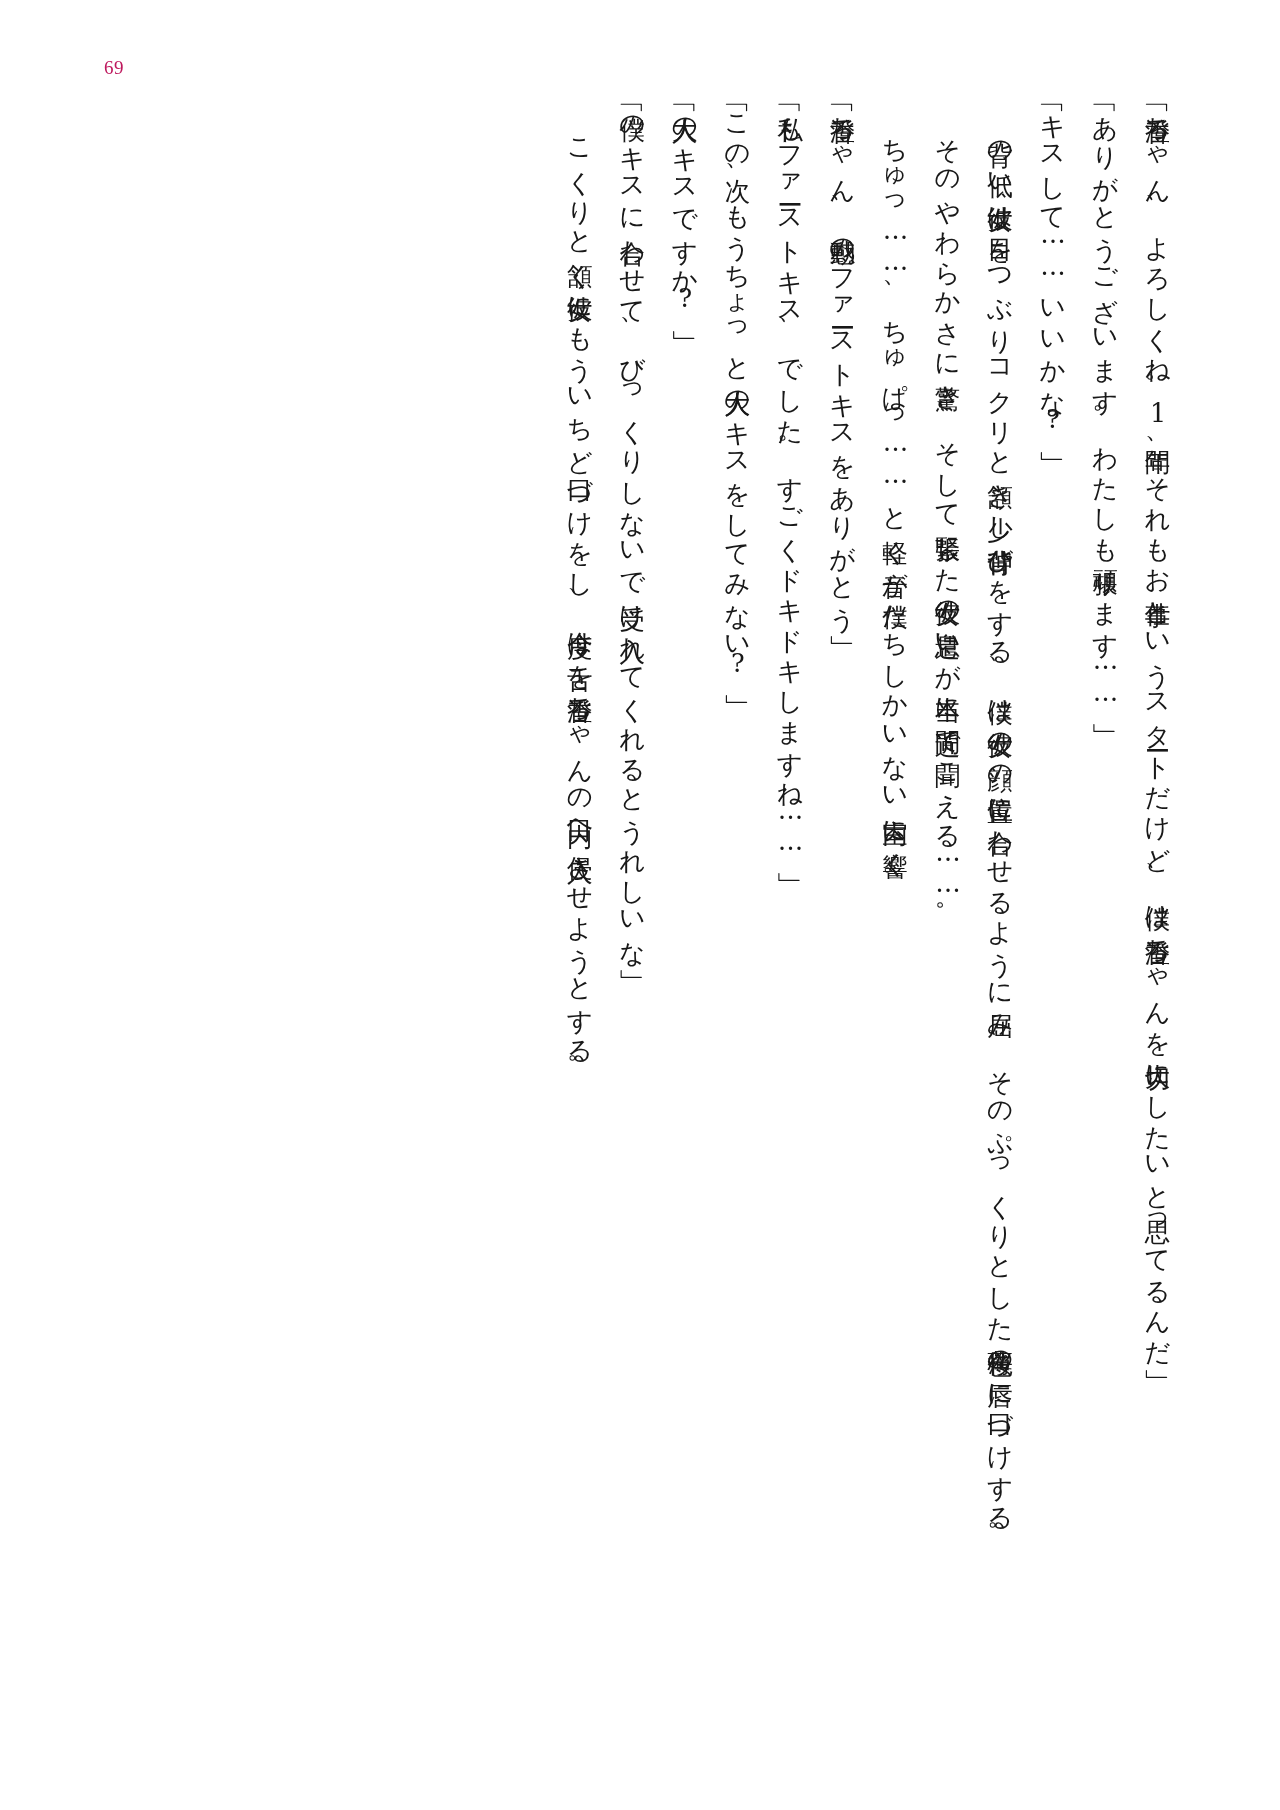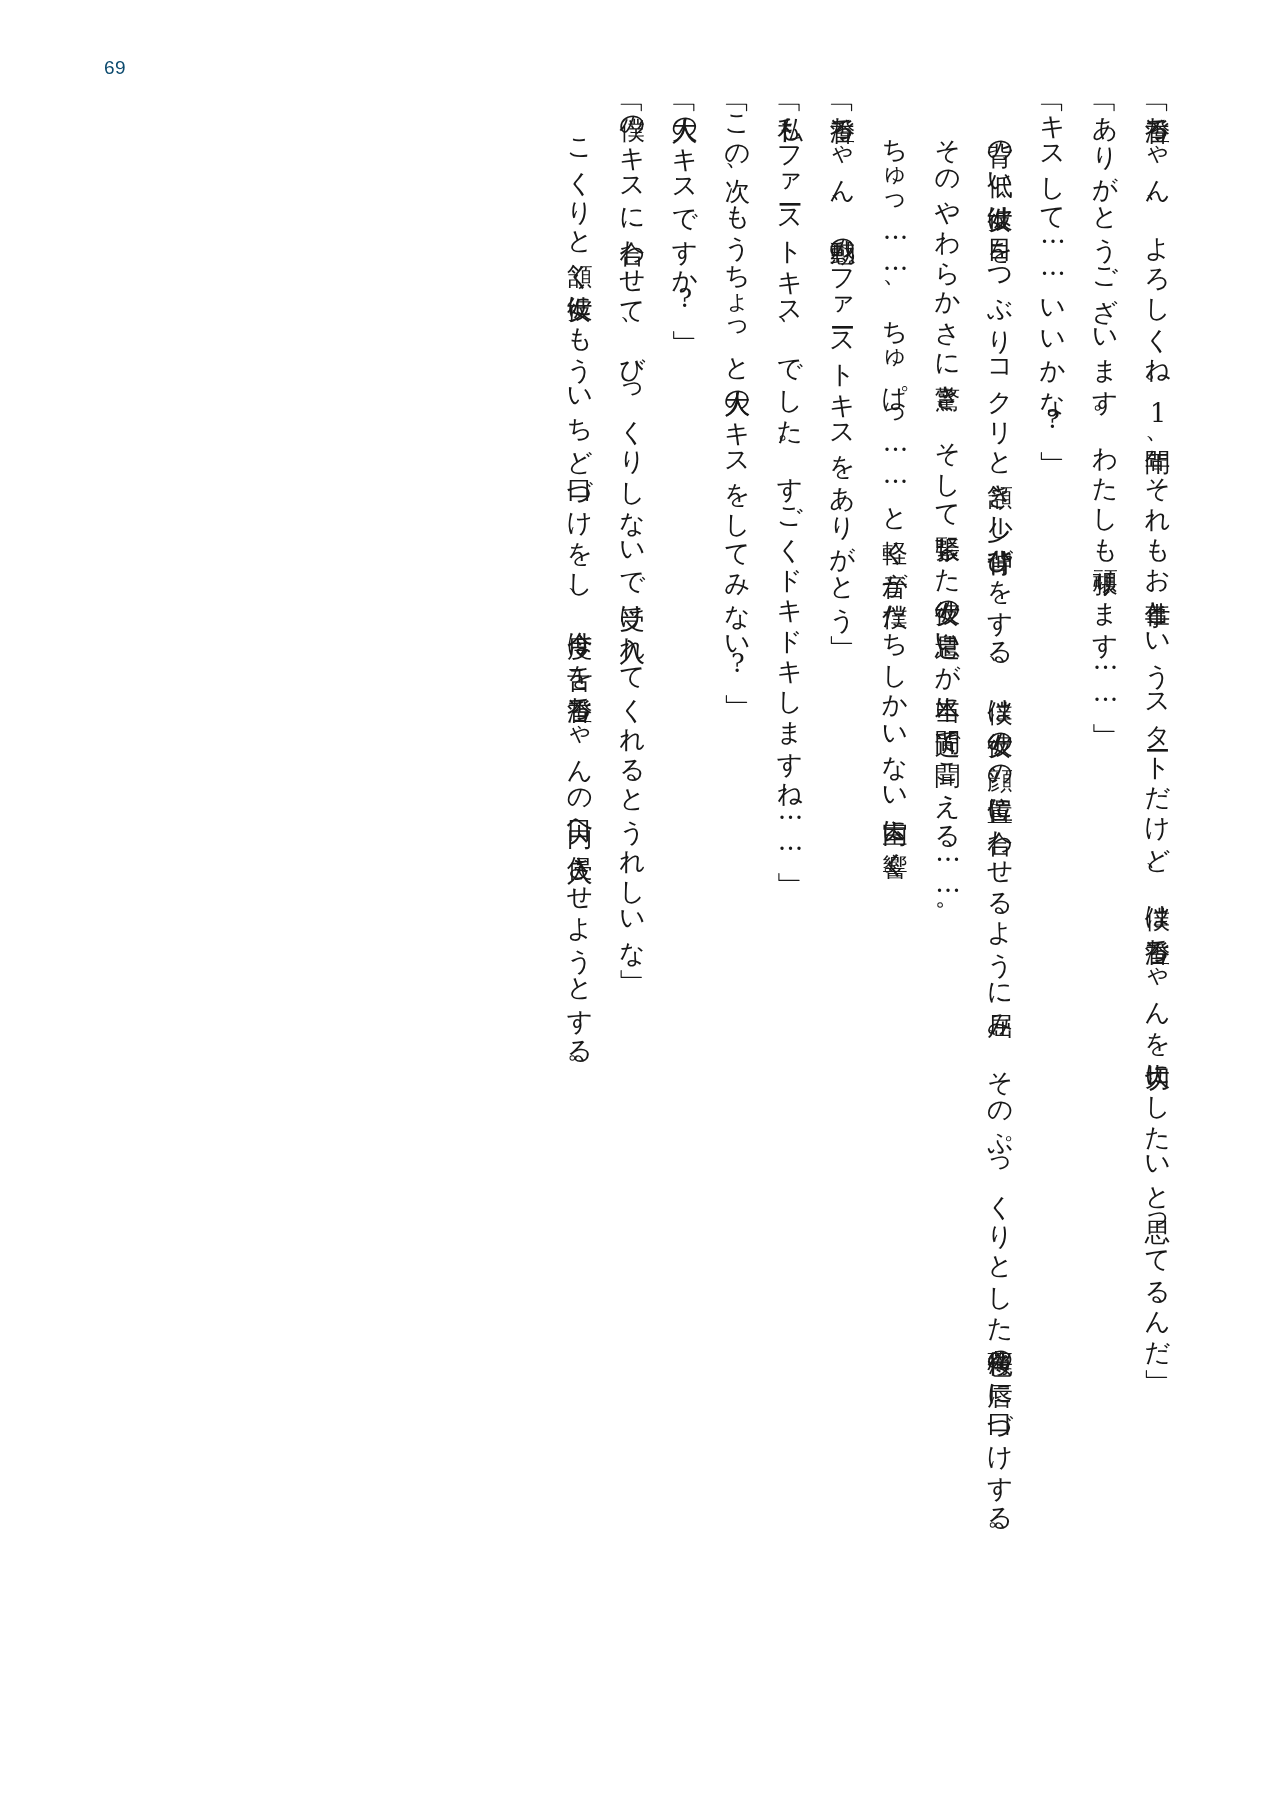--- a/index.html
+++ b/index.html
@@ -23,22 +23,22 @@
     box-sizing: border-box;
   }
 
   
   .page-number {
     position: absolute;
     top: 58px;
     left: 104px;
     font-size: 19px;
     line-height: 1;
-    color: #0c4a6e;
-    font-family: Liberation Sans, sans-serif;
+    color: #be185d;
+    font-family: Liberation Serif, serif;
     letter-spacing: 0.5px;
   }
 
   
   .text-body {
     position: absolute;
     top: 96px;
     right: 96px;
     width: 880px;
     height: 1480px;

